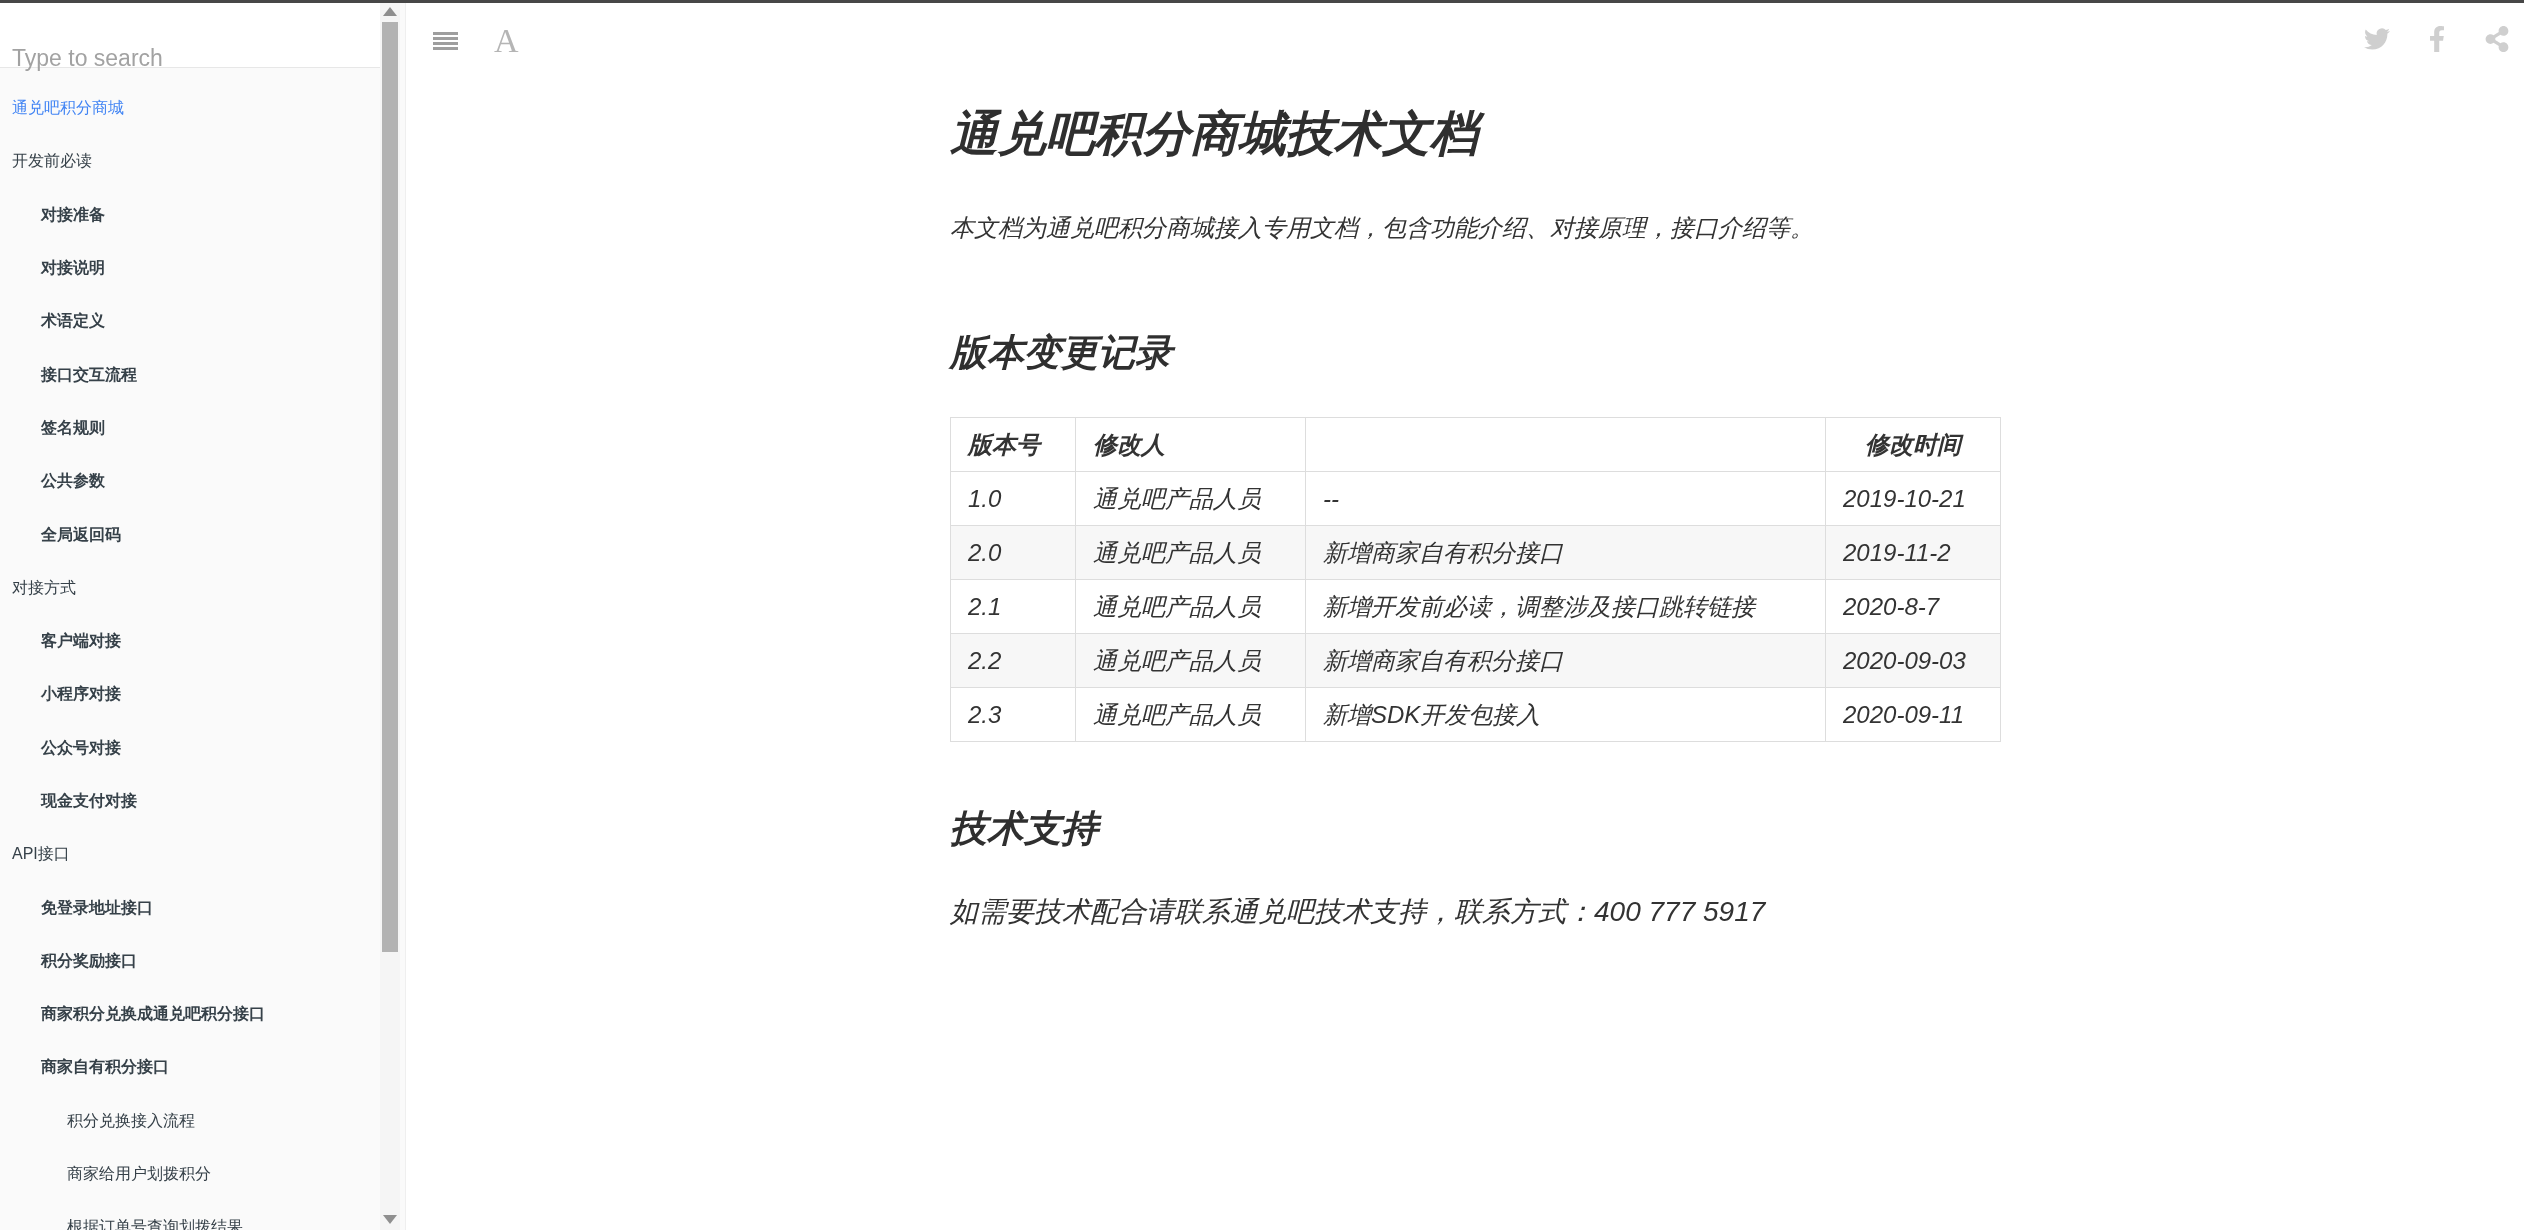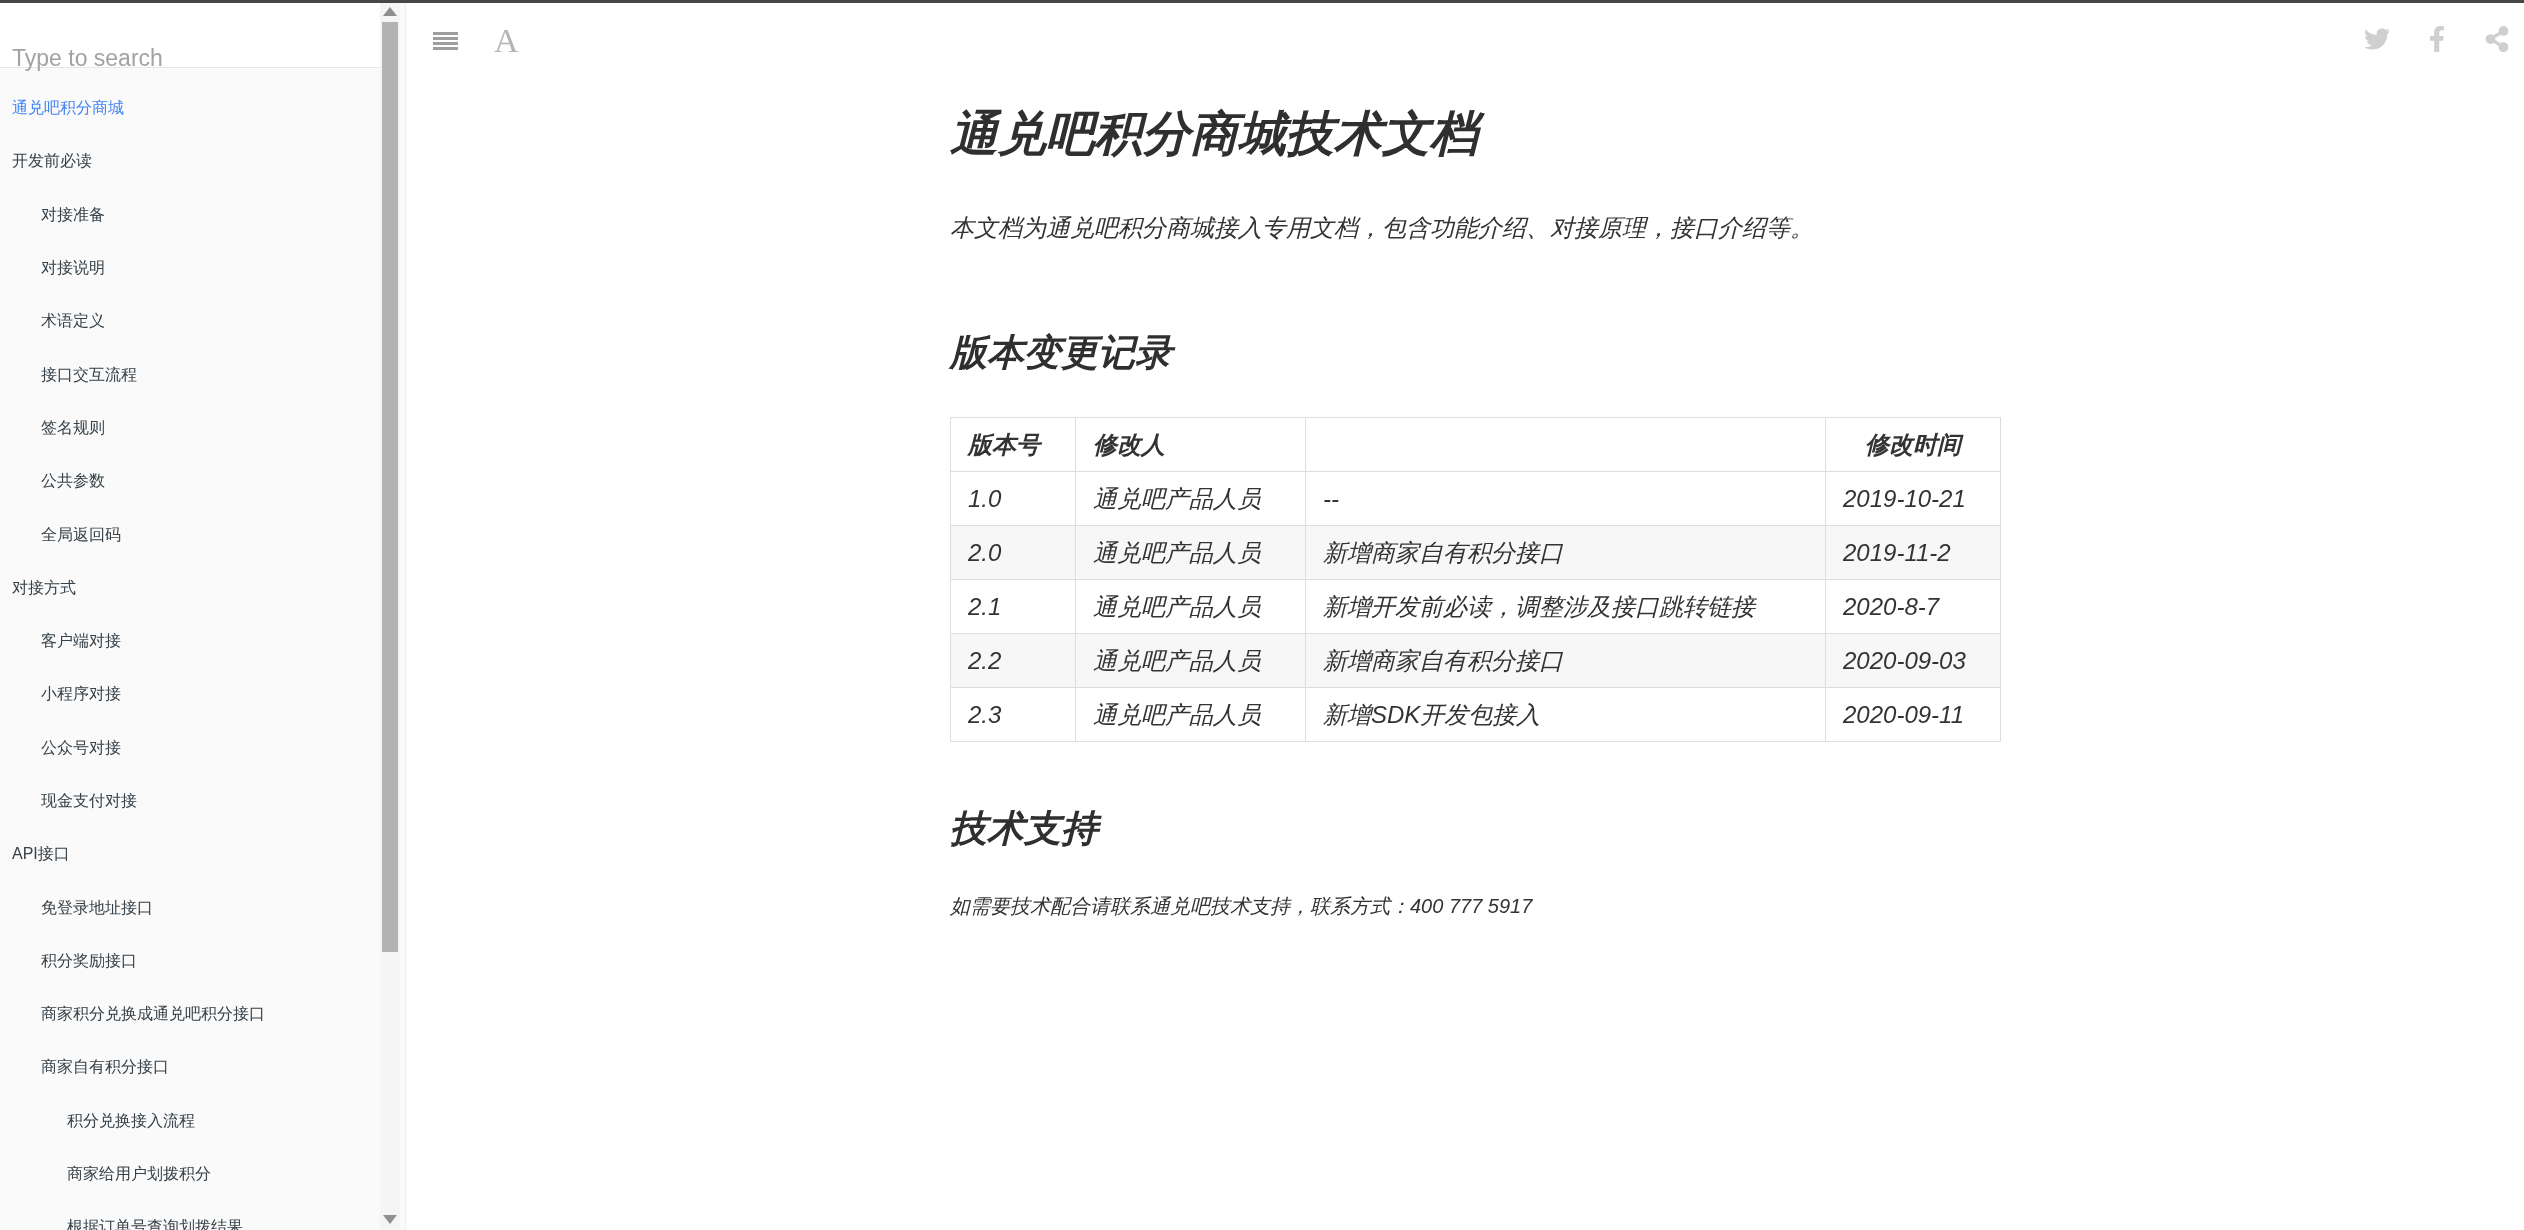--- a/index.html
+++ b/index.html
@@ -12,21 +12,21 @@
   .sidebar { position:absolute; top:0; left:0; width:406px; height:1230px; background:#fafafa; border-right:1px solid #efefef; }
   .search-box { position:absolute; top:0; left:0; width:380px; height:68px; background:#fff; border-bottom:1px solid #e7e7e7; }
   .search-box input { width:100%; height:100%; border:none; outline:none; background:transparent;
     font-family:inherit; font-size:23px; color:#14532d; padding:16px 0 0 12px;margin-top:17px; }
   .search-box input::placeholder { color:#a2a2a2; }
   .nav { position:absolute; top:69px; left:0; width:380px; padding-top:13px; }
   .nav ul { list-style:none; }
   .nav li { height:53.3px; display:flex; align-items:center; font-size:16px; color:#364149; cursor:pointer; }
   .nav li span { white-space:nowrap; }
   .nav li.lvl-1 { padding-left:12px; }
-  .nav li.lvl-2 { padding-left:41px; }
+  .nav li.lvl-2 { padding-left:41px;font-weight:bold; }
   .nav li.lvl-3 { padding-left:67px; }
   .nav li.active { color:#4285f4; }
 
   
   .sb-scrollbar { position:absolute; top:0; left:380px; width:20px; height:1230px; background:#f5f5f5; }
   .sb-thumb { position:absolute; top:22px; left:2px; width:16px; height:930px; background:#b2b2b2; }
   .sb-up, .sb-down { position:absolute; left:3px; width:0; height:0; }
   .sb-up { top:7px; border-left:7px solid transparent; border-right:7px solid transparent; border-bottom:9px solid #8f8f8f; }
   .sb-down { bottom:6px; border-left:7px solid transparent; border-right:7px solid transparent; border-top:9px solid #8f8f8f; }
 
@@ -40,21 +40,21 @@
 
   .toolbar-right { position:absolute; top:26px; right:14px; display:flex; align-items:center; gap:34px; }
   .share-ic { width:26px; height:26px; fill:#cfcfcf; cursor:pointer; }
 
   .page { position:absolute; top:0; left:543px; width:1050px;font-style:italic; }
   .page h1 { margin-top:105px; font-size:48px; line-height:1.2; font-weight:700; color:#2f2f2f; }
   .page p.intro { margin-top:48px; font-size:24px; line-height:1.4; }
   .page h2 { font-size:37px; line-height:1.25; font-weight:700; color:#2f2f2f; }
   .page h2.ver { margin-top:86px; }
   .page h2.tech { margin-top:64px; }
-  .page p.support { margin-top:39px; font-size:20px; line-height:1.4; }
+  .page p.support { margin-top:39px; font-size:28px; line-height:1.4; }
 
   table.changelog { margin-top:41px; width:1050px; border-collapse:collapse; table-layout:fixed; }
   .changelog th, .changelog td { border:1px solid #ddd; height:54px; padding:0 17px; font-size:24px; vertical-align:middle; text-align:left; }
   .changelog th { font-weight:700; }
   .changelog th.col-time { text-align:center; }
   .changelog tbody tr:nth-child(even) { background:#f7f7f7; }
 </style>
 </head>
 <body>
 

